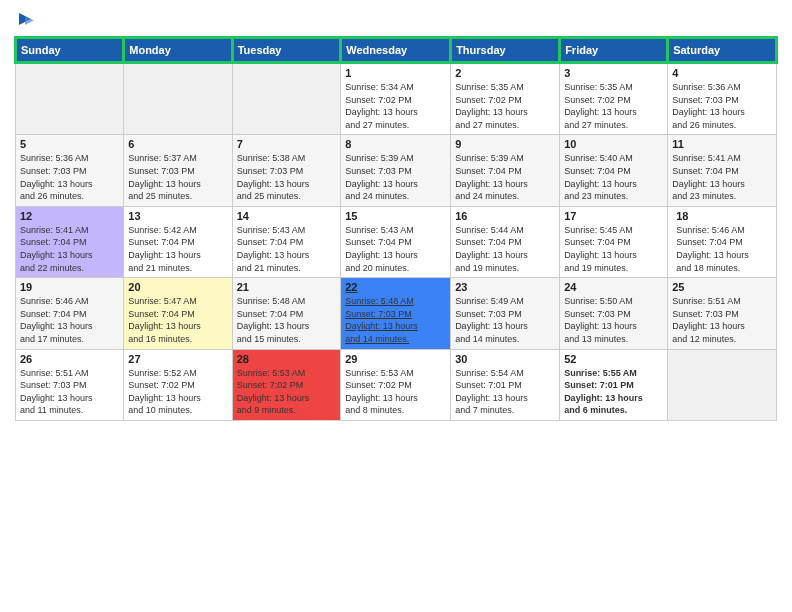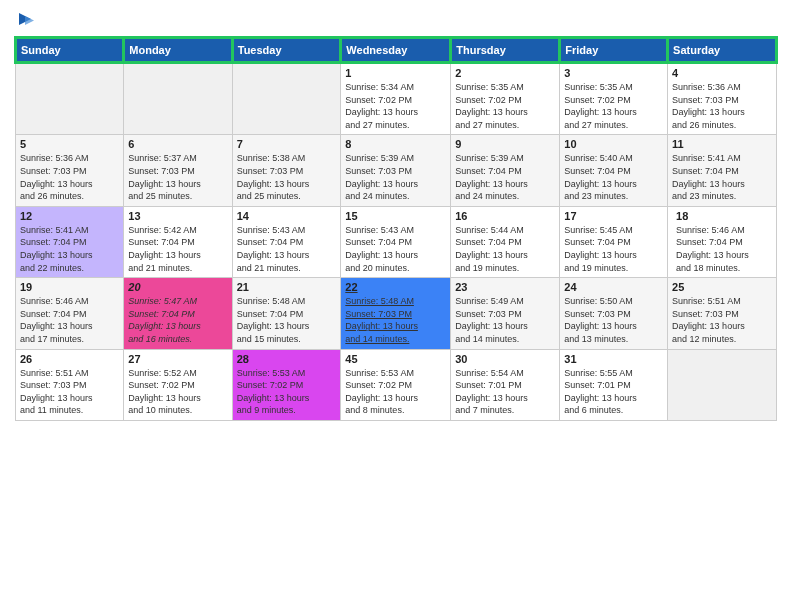--- a/index.html
+++ b/index.html
@@ -277,21 +277,21 @@
           </td>
         </tr>
         <tr>
           <td style="background: rgb(245, 245, 245);">
             <span class="day-num">19</span>
             <div class="day-info" style="white-space: pre-line;">Sunrise: 5:46 AM
 Sunset: 7:04 PM
 Daylight: 13 hours
 and 17 minutes.</div>
           </td>
-          <td style="background: #ec4899; font-style: italic;">
+          <td style="background: #fef9c3;">
             <span class="day-num">20</span>
             <div class="day-info" style="white-space: pre-line;">Sunrise: 5:47 AM
 Sunset: 7:04 PM
 Daylight: 13 hours
 and 16 minutes.</div>
           </td>
           <td style="background: rgb(245, 245, 245);">
             <span class="day-num">21</span>
             <div class="day-info" style="white-space: pre-line;">Sunrise: 5:48 AM
 Sunset: 7:04 PM
@@ -335,44 +335,44 @@
 Daylight: 13 hours
 and 11 minutes.</div>
           </td>
           <td style="background: rgb(255, 255, 255);">
             <span class="day-num">27</span>
             <div class="day-info" style="white-space: pre-line;">Sunrise: 5:52 AM
 Sunset: 7:02 PM
 Daylight: 13 hours
 and 10 minutes.</div>
           </td>
-          <td style="background: #d946ef; margin-top: 8px;">
+          <td style="background: #ef4444; margin-top: 8px;">
             <span class="day-num">28</span>
             <div class="day-info" style="white-space: pre-line;">Sunrise: 5:53 AM
 Sunset: 7:02 PM
 Daylight: 13 hours
 and 9 minutes.</div>
           </td>
           <td style="background: rgb(255, 255, 255);">
-            <span class="day-num">45</span>
+            <span class="day-num">29</span>
             <div class="day-info" style="white-space: pre-line;">Sunrise: 5:53 AM
 Sunset: 7:02 PM
 Daylight: 13 hours
 and 8 minutes.</div>
           </td>
           <td style="background: rgb(255, 255, 255);">
             <span class="day-num">30</span>
             <div class="day-info" style="white-space: pre-line;">Sunrise: 5:54 AM
 Sunset: 7:01 PM
 Daylight: 13 hours
 and 7 minutes.</div>
           </td>
           <td style="background: rgb(255, 255, 255);">
-            <span class="day-num">31</span>
-            <div class="day-info" style="white-space: pre-line;">Sunrise: 5:55 AM
+            <span class="day-num">52</span>
+            <div class="day-info" style="white-space: pre-line; font-weight: bold;">Sunrise: 5:55 AM
 Sunset: 7:01 PM
 Daylight: 13 hours
 and 6 minutes.</div>
           </td>
           <td class="empty-cell"></td>
         </tr>
       </tbody>
   </table>
 </div>
 

